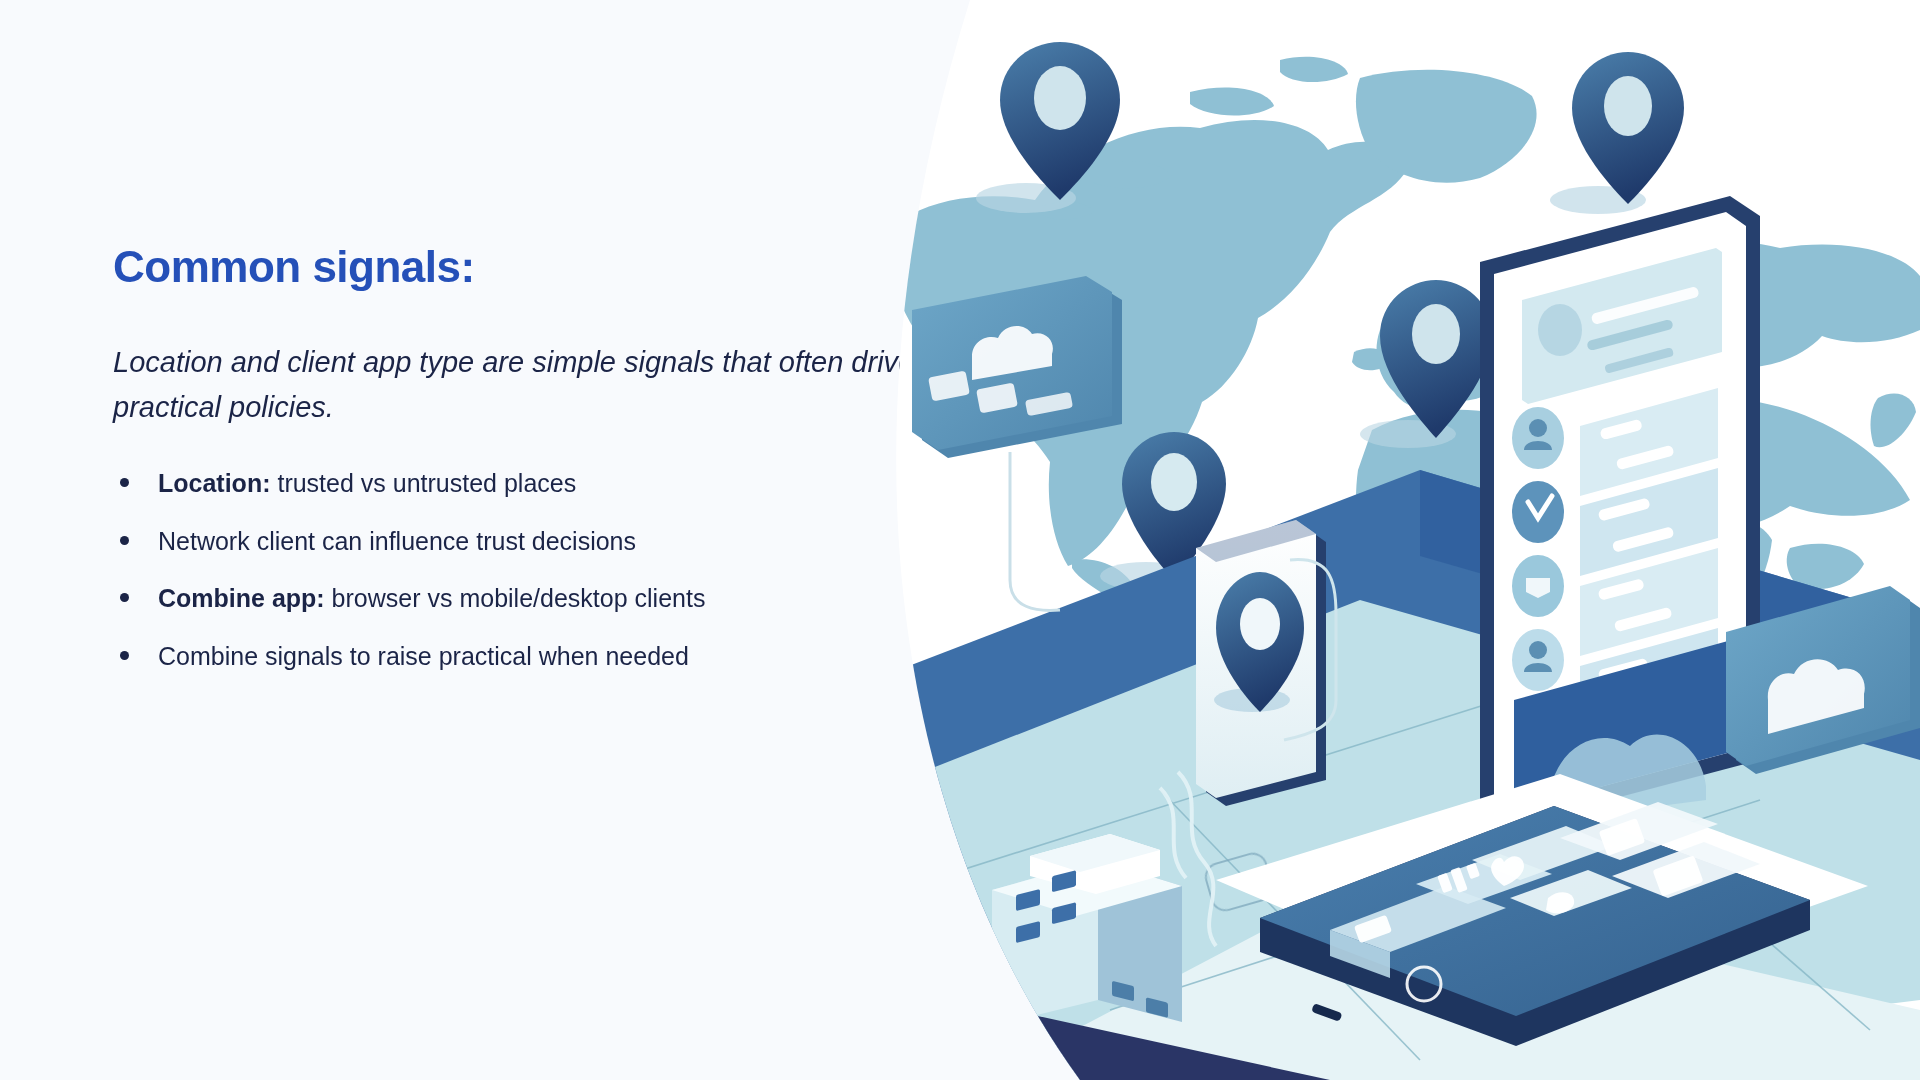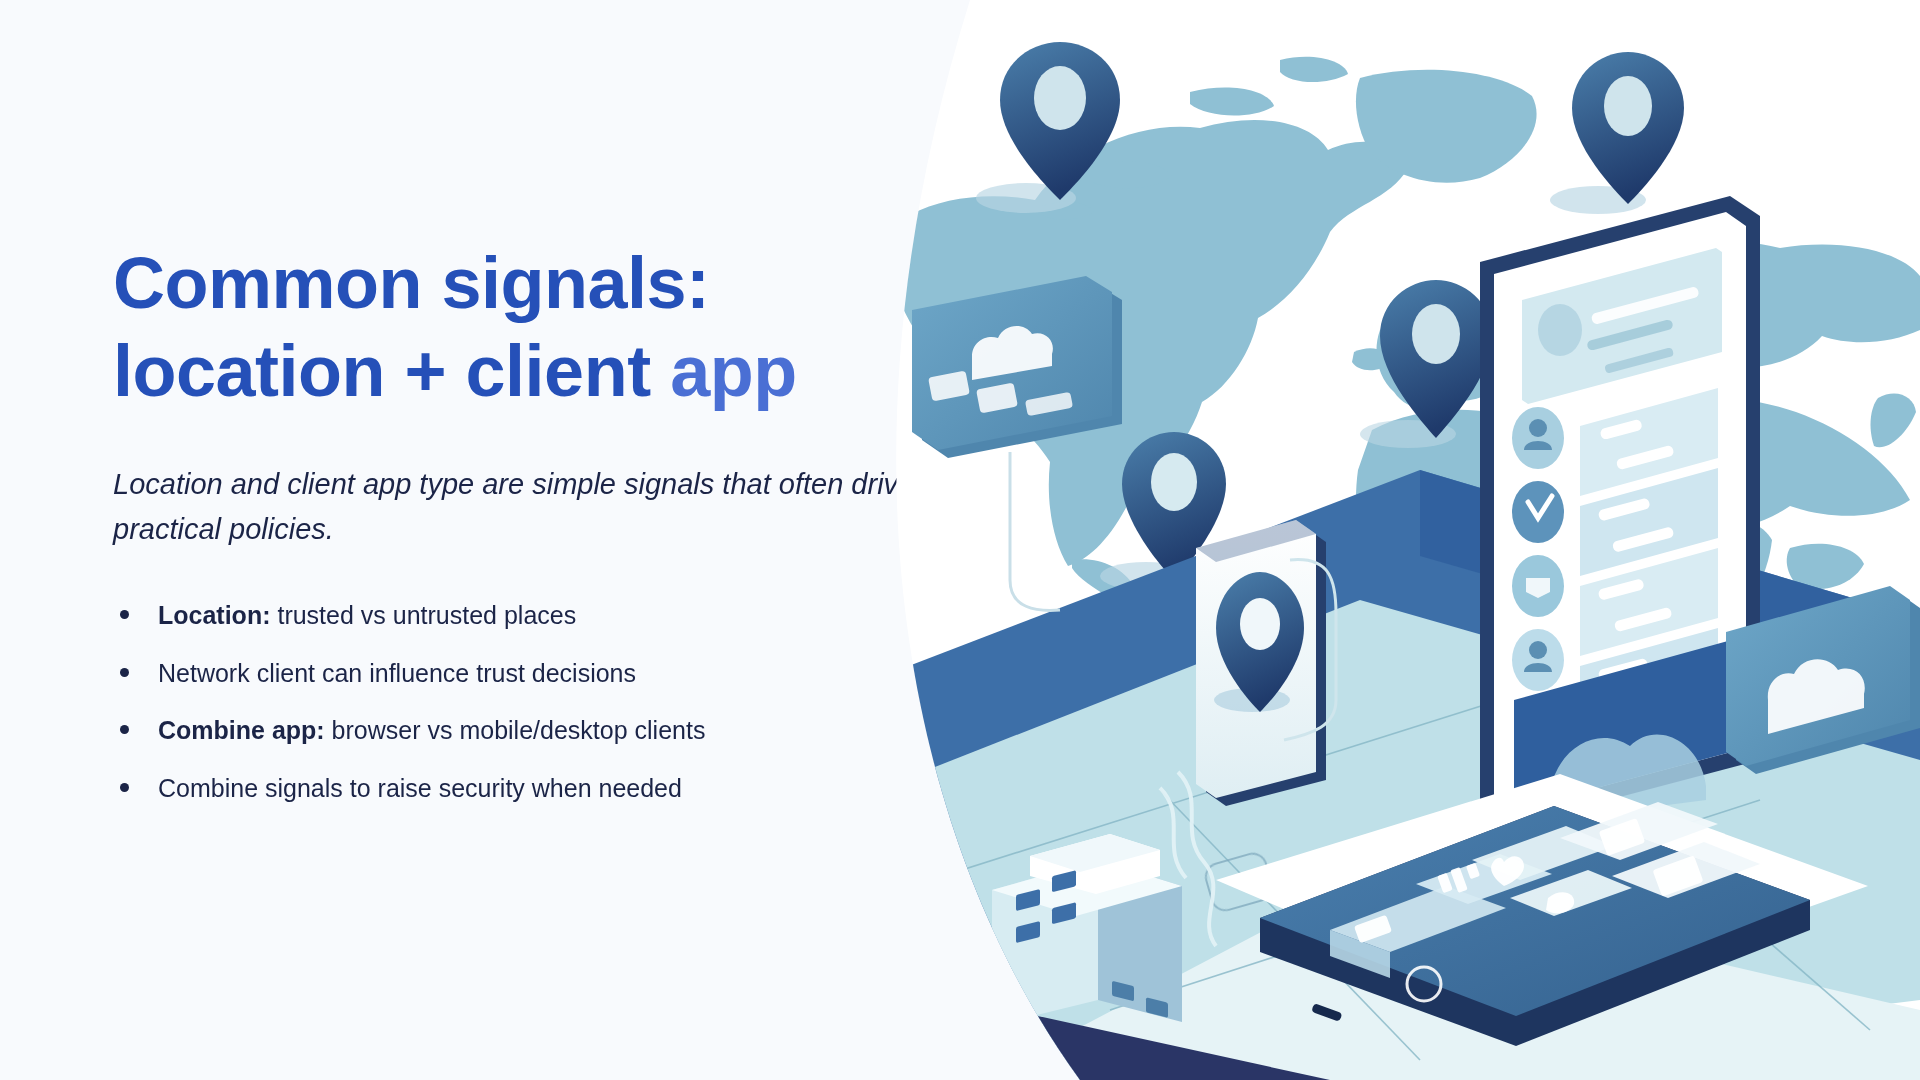--- a/index.html
+++ b/index.html
@@ -22,40 +22,40 @@
 
   
   .text-col {
     position: absolute;
     left: 113px;
     top: 240px;
     width: 860px;
   }
 
   .headline {
-    font-size: 72px;
+    font-size: 44px;
     font-weight: bold;
     line-height: 1.22;
     letter-spacing: -0.5px;
     color: #2550b8;
   }
   .headline .l2 { display: block; }
   .headline .accent { color: #4a6fd4; }
 
   .subtitle {
     margin-top: 46px;
     font-size: 29px;
     font-style: italic;
     line-height: 1.58;
     color: #1b2447;
     width: 820px;
   }
 
   .bullets {
-    margin-top: 46px;
+    margin-top: 36px;
     list-style: none;
   }
   .bullets li {
     position: relative;
     padding-left: 45px;
     margin-bottom: 25px;
     font-size: 25px;
     line-height: 1.3;
     color: #1b2447;
   }
@@ -82,43 +82,40 @@
 </style>
 </head>
 <body>
 
 <div id="slide">
 
   <div class="text-col">
 
     <h1 class="headline">
       <span class="l1">Common signals:</span>
-      <span class="l2">
-        <span>location + client </span><span class="accent">app</span>
-      </span>
     </h1>
 
     <p class="subtitle">Location and client app type are simple signals that often drive practical policies.</p>
 
     <ul class="bullets">
       <li>
         <span class="dot"></span>
         <b>Location:</b><span> trusted vs untrusted places</span>
       </li>
       <li>
         <span class="dot"></span>
         <b></b><span>Network client can influence trust decisions</span>
       </li>
       <li>
         <span class="dot"></span>
         <b>Combine app:</b><span> browser vs mobile/desktop clients</span>
       </li>
       <li>
         <span class="dot"></span>
-        <b></b><span>Combine signals to raise security when needed</span>
+        <b></b><span>Combine signals to raise practical when needed</span>
       </li>
     </ul>
   </div>
 
   <div class="illus">
     <svg viewBox="0 0 1060 1080" preserveAspectRatio="none">
       <defs>
         <clipPath id="blobClip">
           <path d="M1060,0 L1060,1080 L220,1080 C60,860 -40,480 110,0 Z"></path>
         </clipPath>

